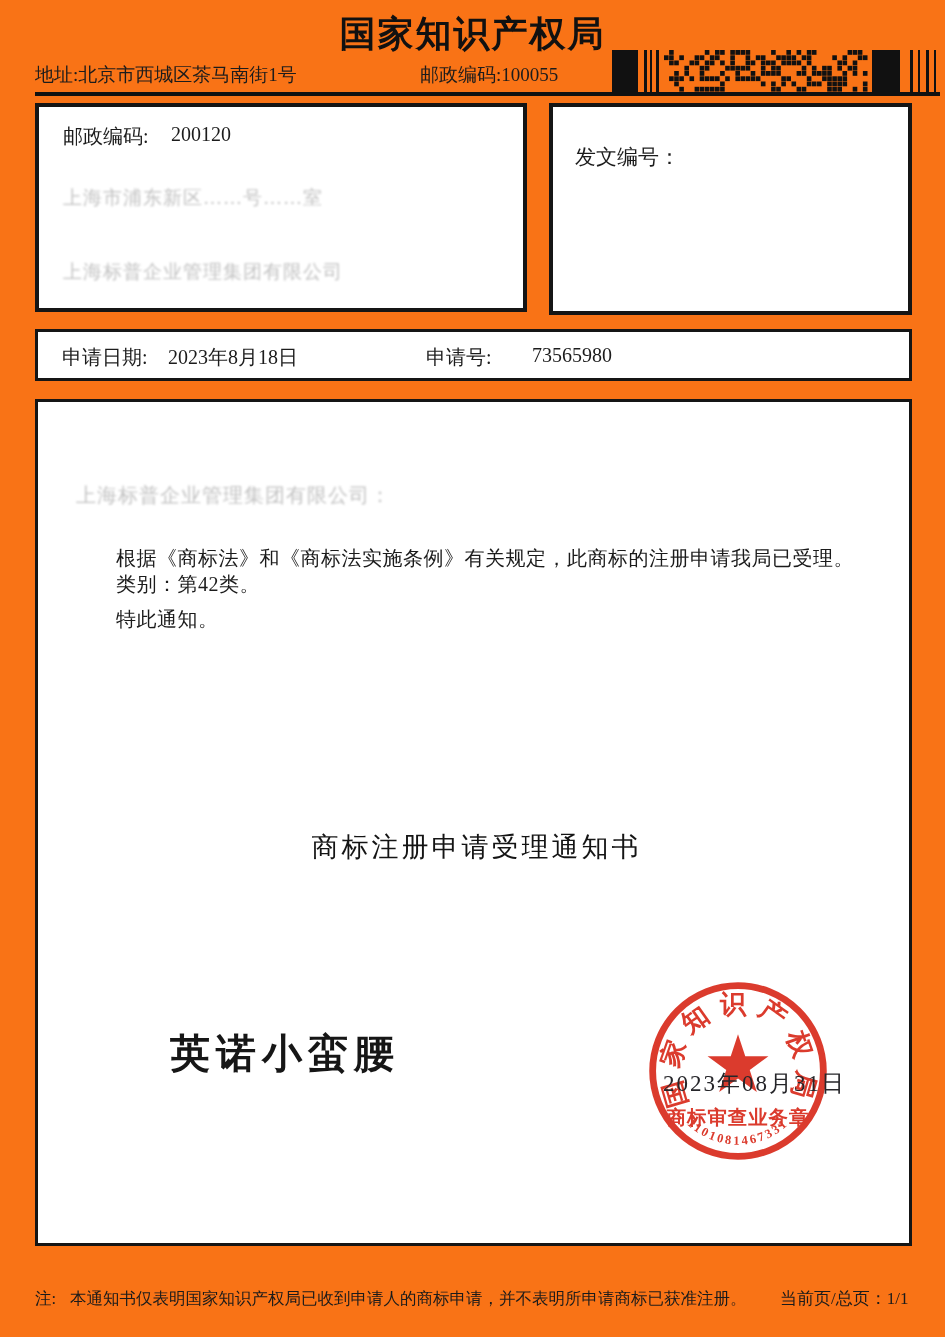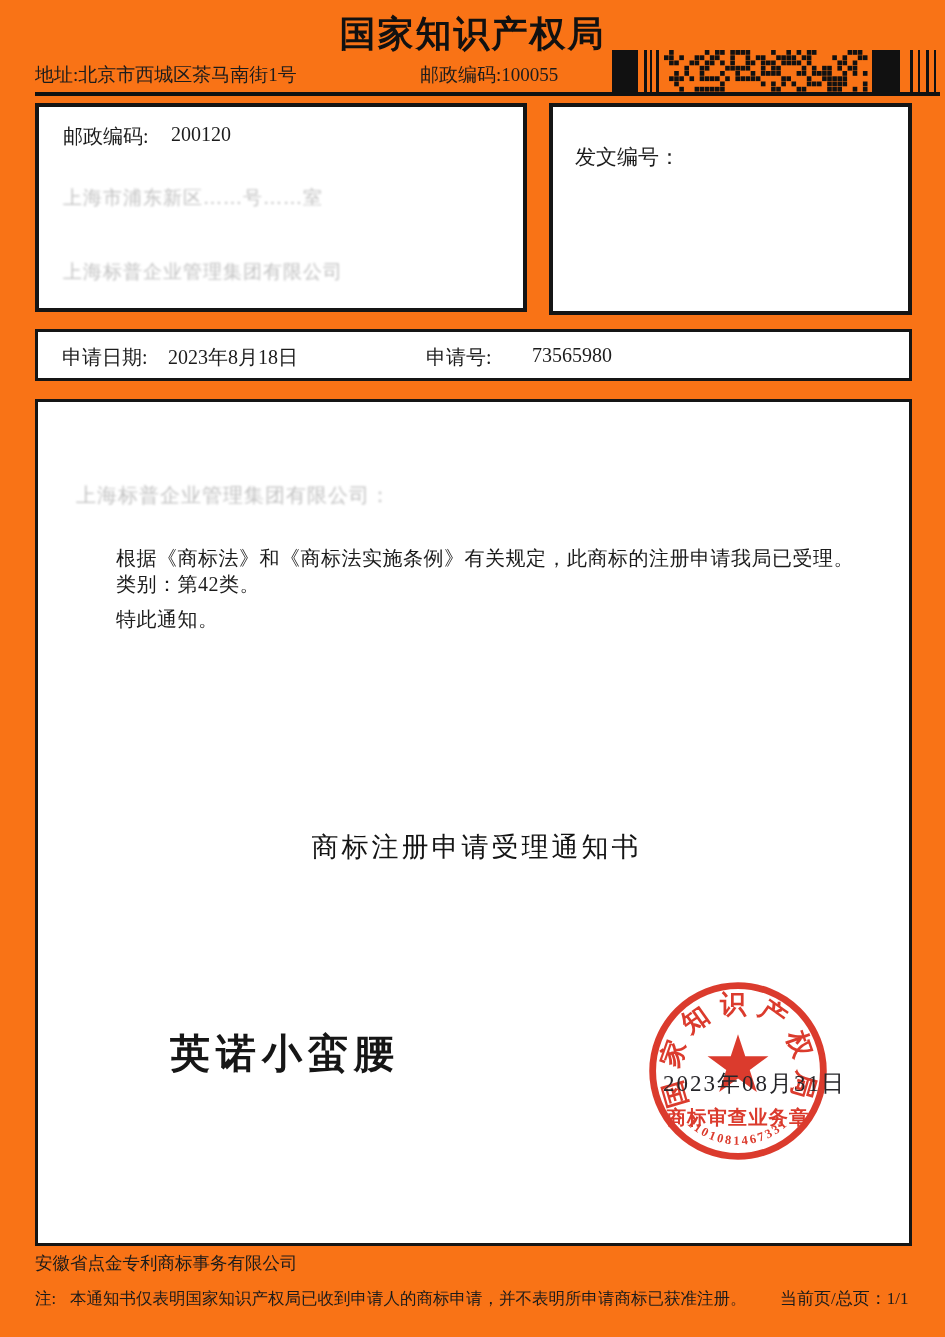--- a/index.html
+++ b/index.html
@@ -252,19 +252,18 @@
         <path id="serialArc" d="M 28.6,126 A 76,76 0 0 0 171.4,126" fill="none"></path>
         <text font-size="13" font-weight="700" fill="#d92b1c" letter-spacing="2.5">
           <textPath href="#serialArc" startOffset="50%" text-anchor="middle">1101081467331</textPath>
         </text>
       </g>
     </svg>
 
     <div class="abs stamp-date" style="left:625px;top:666px;">2023年08月31日</div>
   </div>
 
-  <div class="abs footer-agency" style="left:35px;top:1251px;">安徽省点金专利商标事务有限公司</div>
   <div class="abs note-row" style="left:35px;top:1288px;">
     <span class="note-label">注:</span><span>本通知书仅表明国家知识产权局已收到申请人的商标申请，并不表明所申请商标已获准注册。</span>
   </div>
   <div class="abs page-indicator" style="left:780px;top:1287px;text-align:right;">当前页/总页：1/1</div>
 
 </div>
 
 </body></html>

